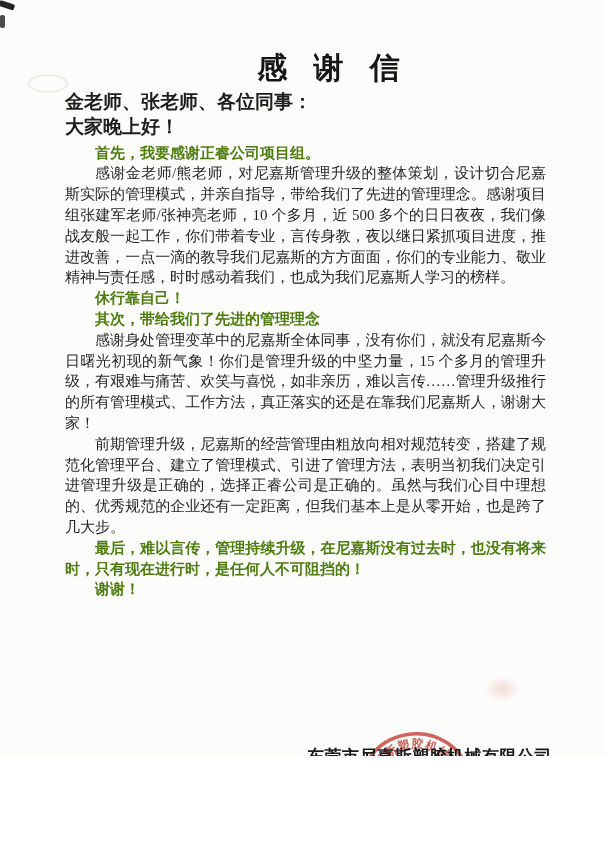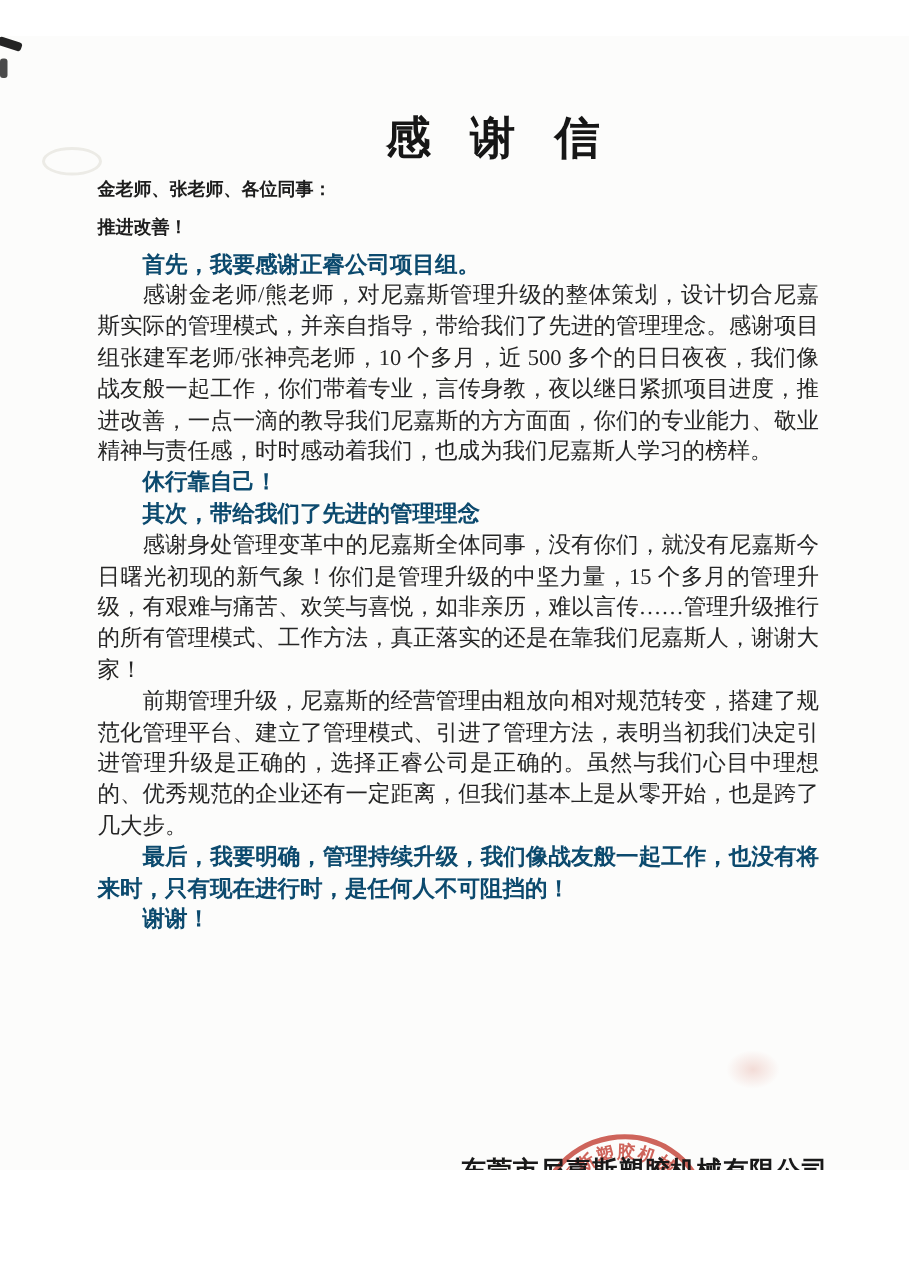--- a/index.html
+++ b/index.html
@@ -1,42 +1,41 @@
 <!DOCTYPE html>
 <html><head>
 <meta charset="utf-8">
 <style>
   html,body{margin:0;padding:0;background:#ffffff;}
   .page{
     position:relative;width:606px;height:756px;overflow:hidden;
     background:#fcfcfb;
     font-family:"Liberation Serif", serif;
     color:#262626;
-    margin-top:24px;
   }
   
   .title{
     position:absolute;top:48px;left:30px;width:606px;margin:0;
     text-align:center;
     font-family:"Liberation Sans", sans-serif;
     font-weight:700;font-size:30px;letter-spacing:9px;color:#161616;
   }
   
   .body{
     position:absolute;left:65px;top:92px;width:481px;
     font-size:15px;line-height:20.8px;text-align:justify;
   }
   .salutation,.greeting{
     margin:0 0 4.5px 0;
     font-family:"Liberation Sans", sans-serif;
-    font-weight:700;font-size:12px;color:#1d1d1d;
+    font-weight:700;font-size:19px;color:#1d1d1d;
   }
   .para{margin:0;text-indent:2em;}
   .para.bold{
-    font-weight:700;color:#0c4a6e;
+    font-weight:700;color:#4d7c0f;
     font-family:"Liberation Sans", sans-serif;
   }
   
   .company{
     position:absolute;left:307px;top:745px;z-index:3;
     font-family:"Liberation Sans", sans-serif;
     font-weight:700;font-size:17px;letter-spacing:0.5px;color:#191919;
   }
   .date{
     position:absolute;left:372px;top:783px;z-index:3;
@@ -68,28 +67,28 @@
 
   <div class="mark-a"></div>
   <div class="mark-b"></div>
   <div class="smudge-a"></div>
   <div class="smudge-b"></div>
 
   <h1 class="title">感 谢 信</h1>
 
   <div class="body">
     <p class="salutation">金老师、张老师、各位同事：</p>
-    <p class="greeting">推进改善！</p>
+    <p class="greeting">大家晚上好！</p>
     <p class="para bold">首先，我要感谢正睿公司项目组。</p>
     <p class="para">感谢金老师/熊老师，对尼嘉斯管理升级的整体策划，设计切合尼嘉斯实际的管理模式，并亲自指导，带给我们了先进的管理理念。感谢项目组张建军老师/张神亮老师，10 个多月，近 500 多个的日日夜夜，我们像战友般一起工作，你们带着专业，言传身教，夜以继日紧抓项目进度，推进改善，一点一滴的教导我们尼嘉斯的方方面面，你们的专业能力、敬业精神与责任感，时时感动着我们，也成为我们尼嘉斯人学习的榜样。</p>
     <p class="para bold">休行靠自己！</p>
     <p class="para bold">其次，带给我们了先进的管理理念</p>
     <p class="para">感谢身处管理变革中的尼嘉斯全体同事，没有你们，就没有尼嘉斯今日曙光初现的新气象！你们是管理升级的中坚力量，15 个多月的管理升级，有艰难与痛苦、欢笑与喜悦，如非亲历，难以言传……管理升级推行的所有管理模式、工作方法，真正落实的还是在靠我们尼嘉斯人，谢谢大家！</p>
     <p class="para">前期管理升级，尼嘉斯的经营管理由粗放向相对规范转变，搭建了规范化管理平台、建立了管理模式、引进了管理方法，表明当初我们决定引进管理升级是正确的，选择正睿公司是正确的。虽然与我们心目中理想的、优秀规范的企业还有一定距离，但我们基本上是从零开始，也是跨了几大步。</p>
-    <p class="para bold">最后，我要明确，管理持续升级，我们像战友般一起工作，也没有将来时，只有现在进行时，是任何人不可阻挡的！</p>
+    <p class="para bold">最后，难以言传，管理持续升级，在尼嘉斯没有过去时，也没有将来时，只有现在进行时，是任何人不可阻挡的！</p>
     <p class="para bold">谢谢！</p>
   </div>
 
   <svg class="stamp" viewBox="0 0 118 112" xmlns="http://www.w3.org/2000/svg">
     <ellipse cx="59" cy="56" rx="55" ry="51" fill="none" stroke="#c8453a" stroke-width="3.5"></ellipse>
     <path id="seal-arc" d="M 25,81 A 42,39 0 1 1 93,81" fill="none"></path>
     <text fill="#c8453a">
       <textPath href="#seal-arc" startOffset="0">东莞市尼嘉斯塑胶机械有限公司</textPath>
     </text>
     <path fill="#c8453a" d="M59,41 L63.1,52.3 L75.2,52.7 L65.7,60.2 L69,71.8 L59,65 L49,71.8 L52.3,60.2 L42.8,52.7 L54.9,52.3 Z"></path>

